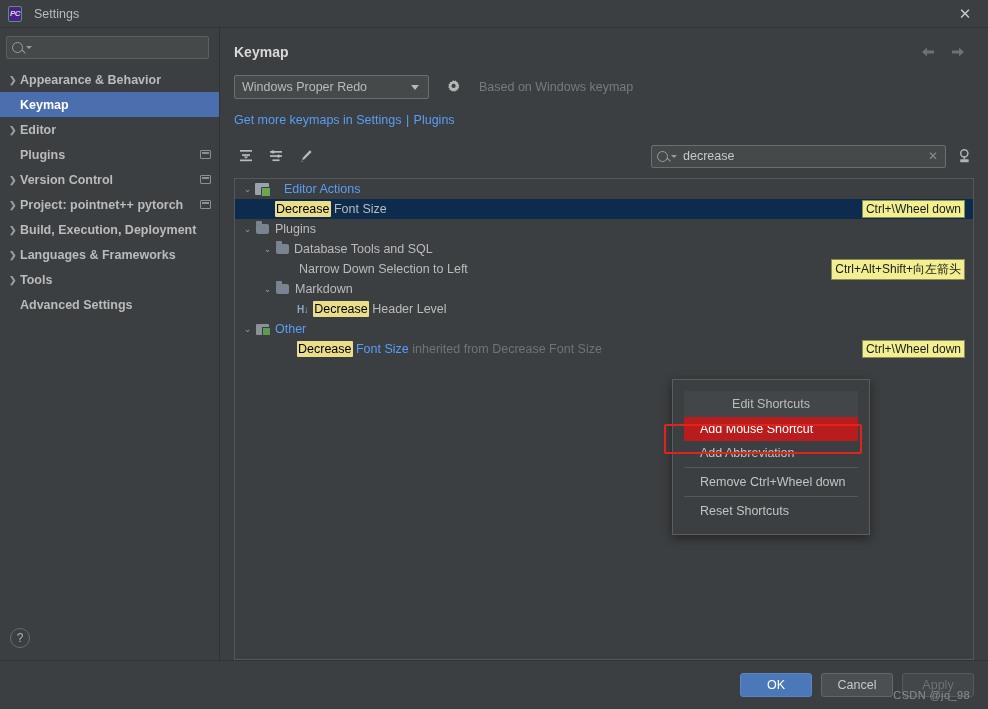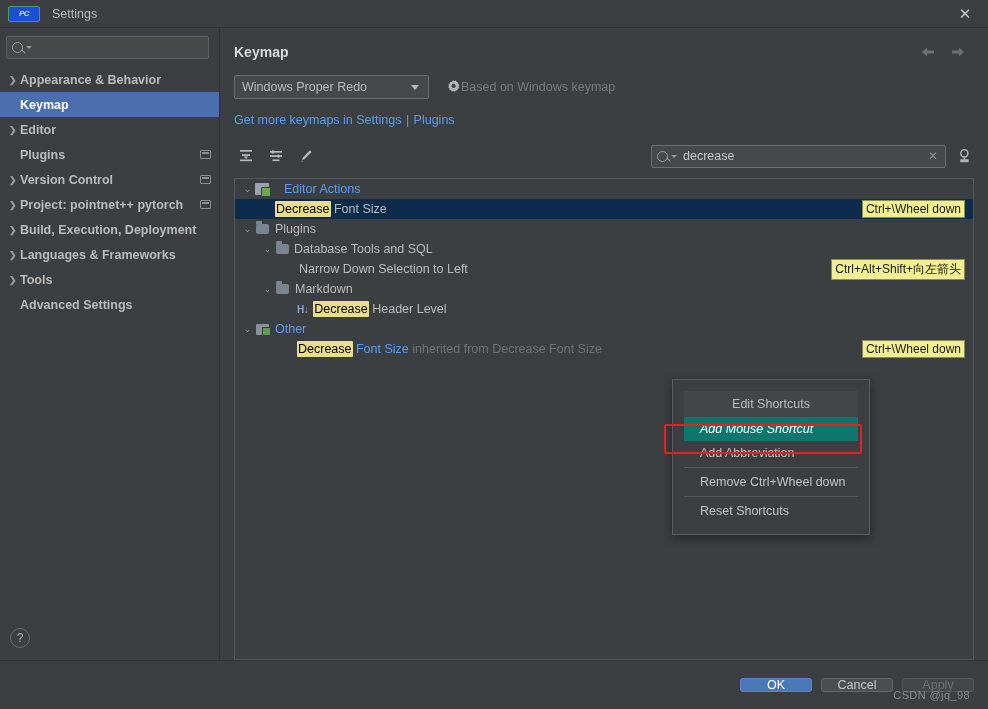--- a/index.html
+++ b/index.html
@@ -18,22 +18,22 @@
 
   
   .titlebar {
     height: 28px; min-height: 28px;
     background: #3c3f41;
     display: flex; align-items: center;
     padding: 0 6px 0 8px;
     border-bottom: 1px solid #323232;
   }
   .app-icon {
-    width: 32px; height: 16px;
-    background: #1d4ed8;
+    width: 14px; height: 16px;
+    background: #4c1d95;
     border: 1px solid #4e9a5f;
     border-radius: 2px;
     color: #d7d7d7;
     font-size: 8px; font-weight: bold;
     display: flex; align-items: center; justify-content: center;
     letter-spacing: -0.5px;
     font-family: "Liberation Sans", sans-serif;
     font-style: italic;
   }
   .title-text {
@@ -179,21 +179,21 @@
   }
   .combo-label { color: #bbbbbb; font-size: 12.5px; flex: 1; white-space: nowrap; }
   .combo-caret {
     width: 0; height: 0;
     border-left: 4.5px solid transparent;
     border-right: 4.5px solid transparent;
     border-top: 5px solid #b6b8b9;
     margin-right: 5px;
   }
   .gear { margin-left: 16px; width: 16px; height: 16px; cursor: default; }
-  .based-on { color: #787b7c; font-size: 12.5px; }
+  .based-on { margin-left: 18px; color: #787b7c; font-size: 12.5px; }
 
   .links-row { margin-top: 10px; height: 18px; }
   .link { color: #589df6; font-size: 12.5px; cursor: default; }
   .link-sep { color: #589df6; font-size: 12.5px; }
 
   .tool-row {
     margin-top: 14px;
     height: 28px;
     display: flex; align-items: center;
   }
@@ -321,21 +321,21 @@
     color: #bdbdbd; font-size: 12.5px;
     background: #434648;
   }
   .ctx-item {
     height: 24px;
     display: flex; align-items: center;
     padding-left: 16px;
     color: #c3c3c3; font-size: 12.5px;
     cursor: default;
   }
-  .ctx-item.active { background: #0f766e; color: #ffffff; font-style: italic; }
+  .ctx-item.active { background: #b91c1c; color: #ffffff; }
   .ctx-sep { height: 1px; background: #555759; margin: 2px 0; }
   .red-box {
     position: absolute;
     left: 429px; top: 245px;
     width: 198px; height: 30px;
     border: 2px solid #e2231a;
     border-radius: 2px;
     z-index: 50;
     pointer-events: none;
   }
@@ -343,21 +343,21 @@
   
   .footer {
     height: 48px; min-height: 48px;
     background: #3c3f41;
     display: flex; align-items: center; justify-content: flex-end;
     padding: 0 14px 0 14px;
     gap: 9px;
     position: relative;
   }
   .btn {
-    min-width: 72px; height: 14px;
+    min-width: 72px; height: 24px;
     border-radius: 3px;
     font-size: 12.5px;
     display: flex; align-items: center; justify-content: center;
     cursor: default;
     font-family: "Liberation Sans", sans-serif;
   }
   .btn-primary { background: #4a78b8; color: #ffffff; border: 1px solid #5b86c4; }
   .btn-default { background: #4b4f51; color: #c8c8c8; border: 1px solid #63676a; }
   .btn-disabled { background: #43474a; color: #6d7173; border: 1px solid #555a5d; }
   .watermark {

